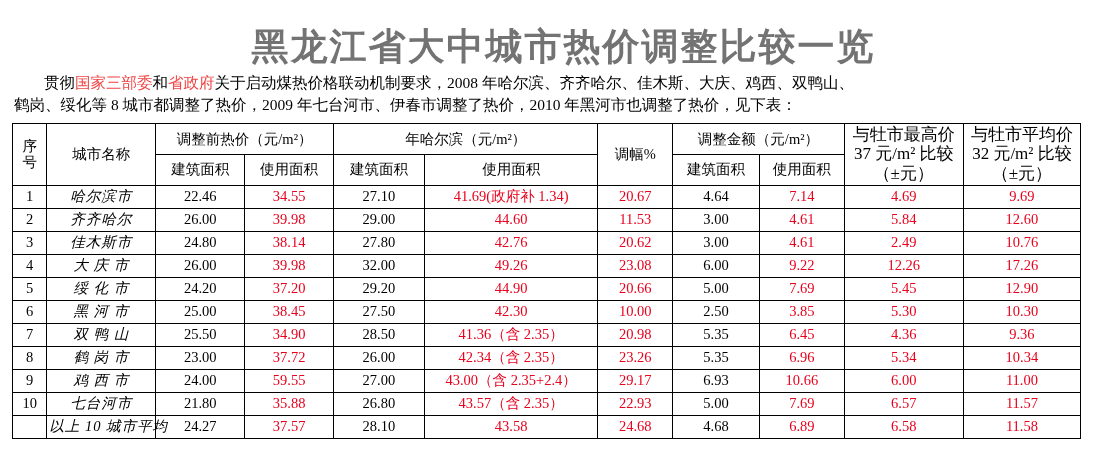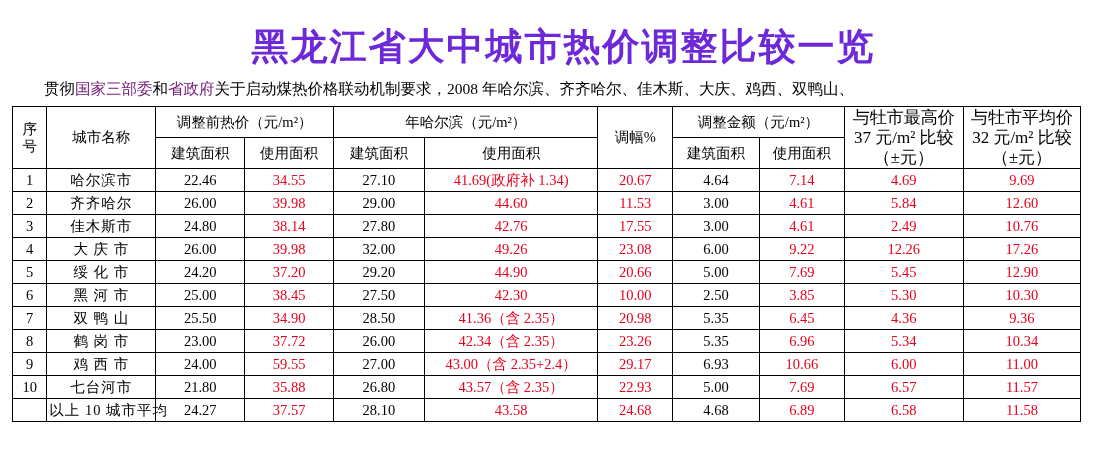--- a/index.html
+++ b/index.html
@@ -14,37 +14,36 @@
     color: #000;
     overflow: hidden;
   }
   .page {
     position: relative;
     width: 1093px;
     height: 474px;
   }
   .title {
     text-align: center;
-    color: #6d28d9;
+    color: #737373;
     font-weight: bold;
     font-size: 37px;
     letter-spacing: 2px;
     margin-top: 22px;
-    margin-bottom: 6px;
     font-family: "Liberation Sans", "DejaVu Sans", sans-serif;
     padding-left: 34px;
   }
   .intro {
     font-size: 15.5px;
     line-height: 1.45;
     padding: 0 14px 0 14px;
     text-align: justify;
   }
   .intro .indent { display:inline-block; width: 30px; }
-  .red { color: #701a75; }
+  .red { color: #ef4444; }
   .tbl-wrap {
     padding: 0 12px;
     margin-top: 6px;
   }
   table.main {
     border-collapse: collapse;
     width: 1069px;
     table-layout: fixed;
     font-size: 14.5px;
   }
@@ -55,21 +54,21 @@
     height: 20px;
     vertical-align: middle;
     line-height: 1.15;
   }
   table.main th {
     font-weight: normal;
   }
   .hdr-tall { height: 26px; }
   .val-red { color: #e8001c; }
   .num { font-family: "Liberation Serif", serif; }
-  .rowlabel { white-space: nowrap; letter-spacing: 1px; }
+  .rowlabel { white-space: nowrap; letter-spacing: 1px; font-style: italic; }
   .small-head { font-size: 17px; line-height: 1.1; }
   col.c-no { width: 34px; }
   col.c-city { width: 108px; }
   col.c-b1 { width: 88px; }
   col.c-u1 { width: 88px; }
   col.c-b2 { width: 90px; }
   col.c-u2 { width: 172px; }
   col.c-rate { width: 74px; }
   col.c-ab { width: 86px; }
   col.c-au { width: 84px; }
@@ -78,20 +77,21 @@
 </style>
 </head>
 <body>
 
 <div class="page">
 
   <div class="title">黑龙江省大中城市热价调整比较一览</div>
 
   <div class="intro">
     <span class="indent"></span><span>贯彻</span><span class="red">国家三部委</span><span>和</span><span class="red">省政府</span><span>关于启动煤热价格联动机制要求，2008 年哈尔滨、齐齐哈尔、佳木斯、大庆、鸡西、双鸭山、</span><br>
+    <span>鹤岗、绥化等 8 城市都调整了热价，2009 年七台河市、伊春市调整了热价，2010 年黑河市也调整了热价，见下表：</span>
   </div>
 
   <div class="tbl-wrap">
     <table class="main">
       <colgroup>
         <col class="c-no">
           <col class="c-city">
         <col class="c-b1">
           <col class="c-u1">
         <col class="c-b2">
@@ -152,21 +152,21 @@
             <td class="num val-red">5.84</td>
             <td class="num val-red">12.60</td>
           </tr>
           <tr>
             <td>3</td>
             <td class="rowlabel">佳木斯市</td>
             <td class="num">24.80</td>
             <td class="num val-red">38.14</td>
             <td class="num">27.80</td>
             <td class="num val-red">42.76</td>
-            <td class="num val-red">17.55</td>
+            <td class="num val-red">20.62</td>
             <td class="num">3.00</td>
             <td class="num val-red">4.61</td>
             <td class="num val-red">2.49</td>
             <td class="num val-red">10.76</td>
           </tr>
           <tr>
             <td>4</td>
             <td class="rowlabel">大 庆 市</td>
             <td class="num">26.00</td>
             <td class="num val-red">39.98</td>

